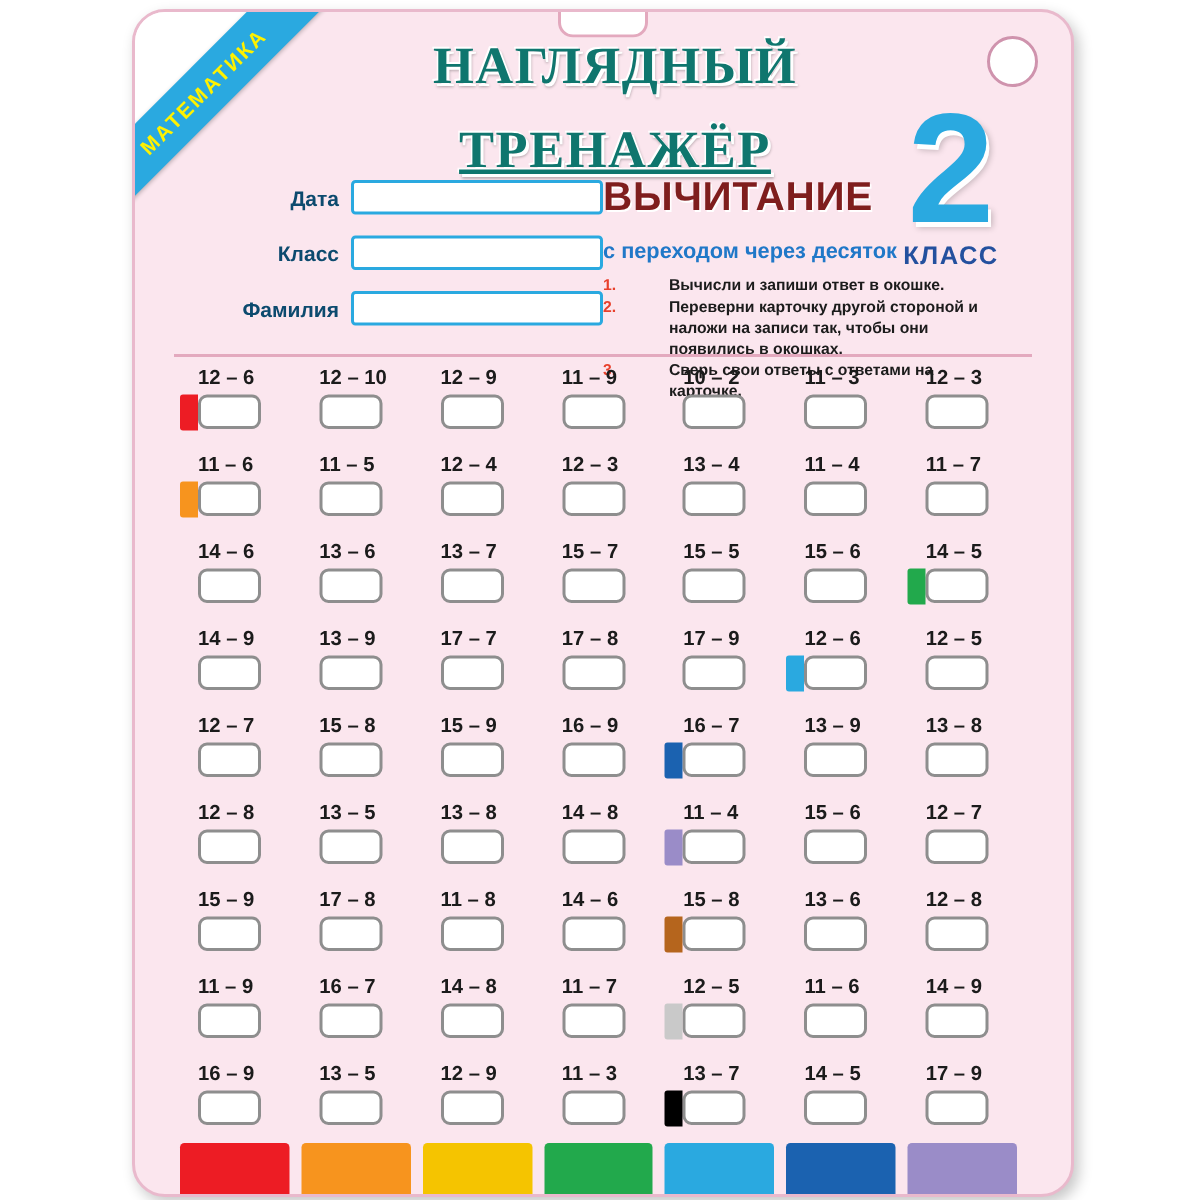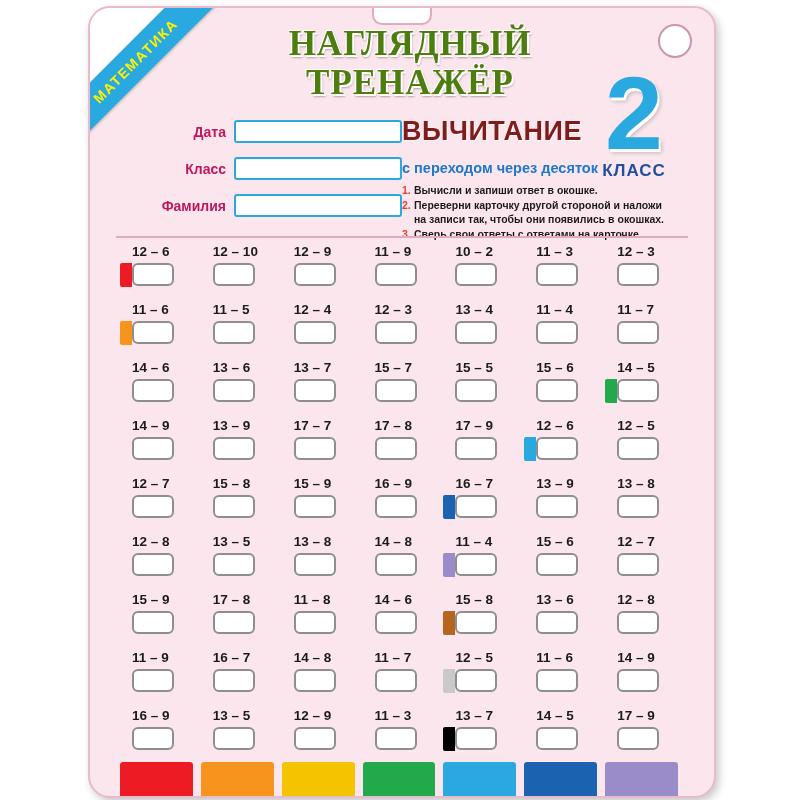--- a/index.html
+++ b/index.html
@@ -86,49 +86,49 @@
     position: absolute;
     left: 150px;
     top: 18px;
     width: 340px;
     text-align: center;
   }
   .title-line {
     font-family: "Liberation Serif", serif;
     font-weight: bold;
     font-size: 35px;
-    color: #4d7c0f;
+    color: #0f766e;
     letter-spacing: 1px;
     line-height: 1.0;
     text-shadow:
       2px 2px 0 #ffffff,
       -1px -1px 0 #ffffff,
       2px 3px 2px rgba(0,0,0,0.30);
   }
-  .title-line.second { margin-top: 4px; }
+  .title-line.second { margin-top: 21px; text-decoration: underline; }
 
   
   #form-block {
     position: absolute;
     left: 52px;
     top: 112px;
     width: 268px;
   }
   .form-row {
     display: flex;
     align-items: center;
     margin-bottom: 14px;
   }
   .form-label {
     width: 84px;
     text-align: right;
     padding-right: 8px;
     font-size: 14px;
     font-weight: bold;
-    color: #be185d;
+    color: #0c4a6e;
     font-family: "Liberation Sans", sans-serif;
   }
   .form-input {
     width: 168px;
     height: 23px;
     background: #ffffff;
     border: 2px solid #2aa9e0;
     border-radius: 3px;
     box-sizing: border-box;
   }
@@ -165,21 +165,21 @@
     font-weight: bold;
     line-height: 1.32;
     margin-bottom: 1px;
   }
   .instr-num {
     color: #e8402c;
     font-weight: bold;
     width: 12px;
     flex: none;
   }
-  .instr-text { flex: 1; }
+  .instr-text { flex: 1; margin-left: 32px; }
 
   
   #grade-block {
     position: absolute;
     right: 26px;
     top: 56px;
     width: 108px;
     text-align: center;
   }
   #grade-number {

